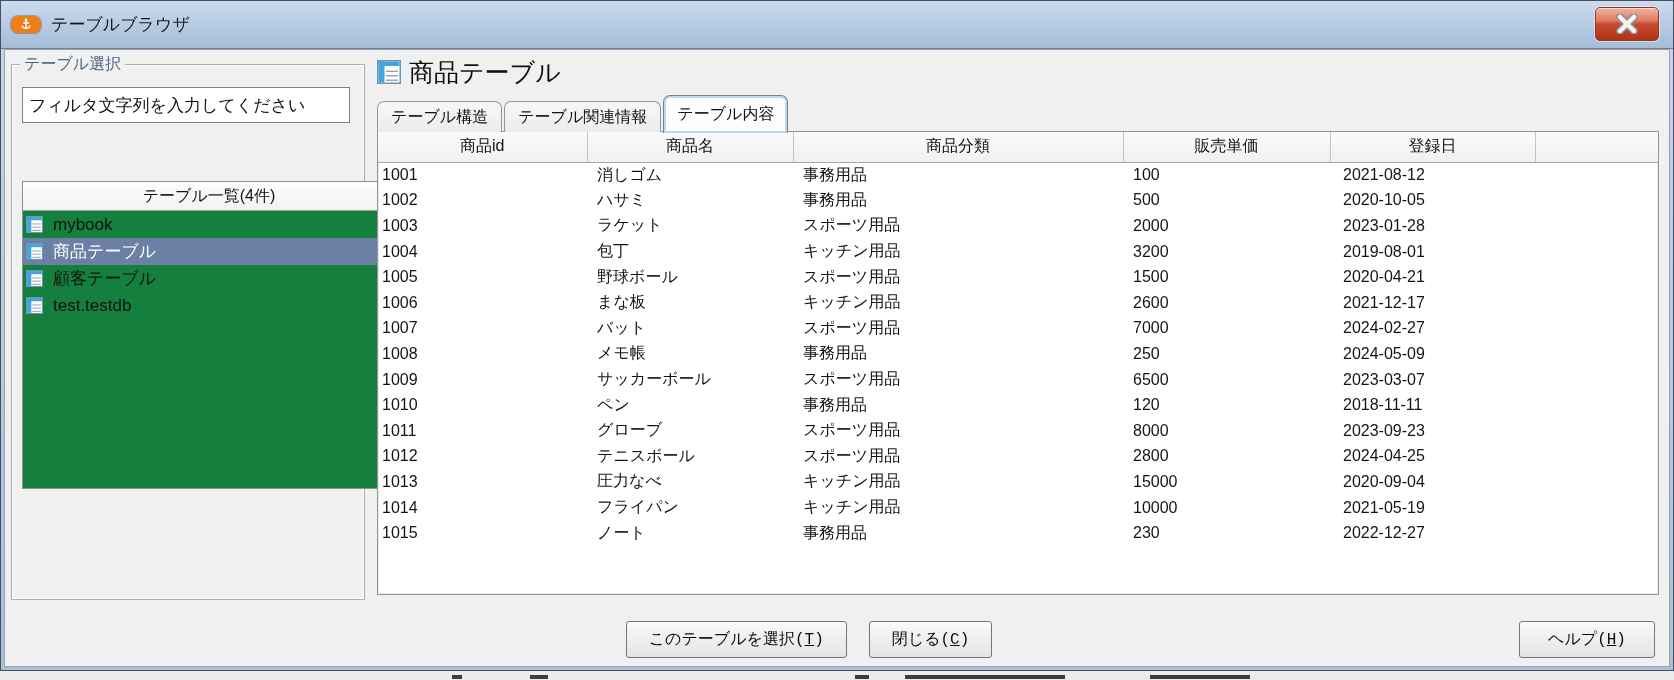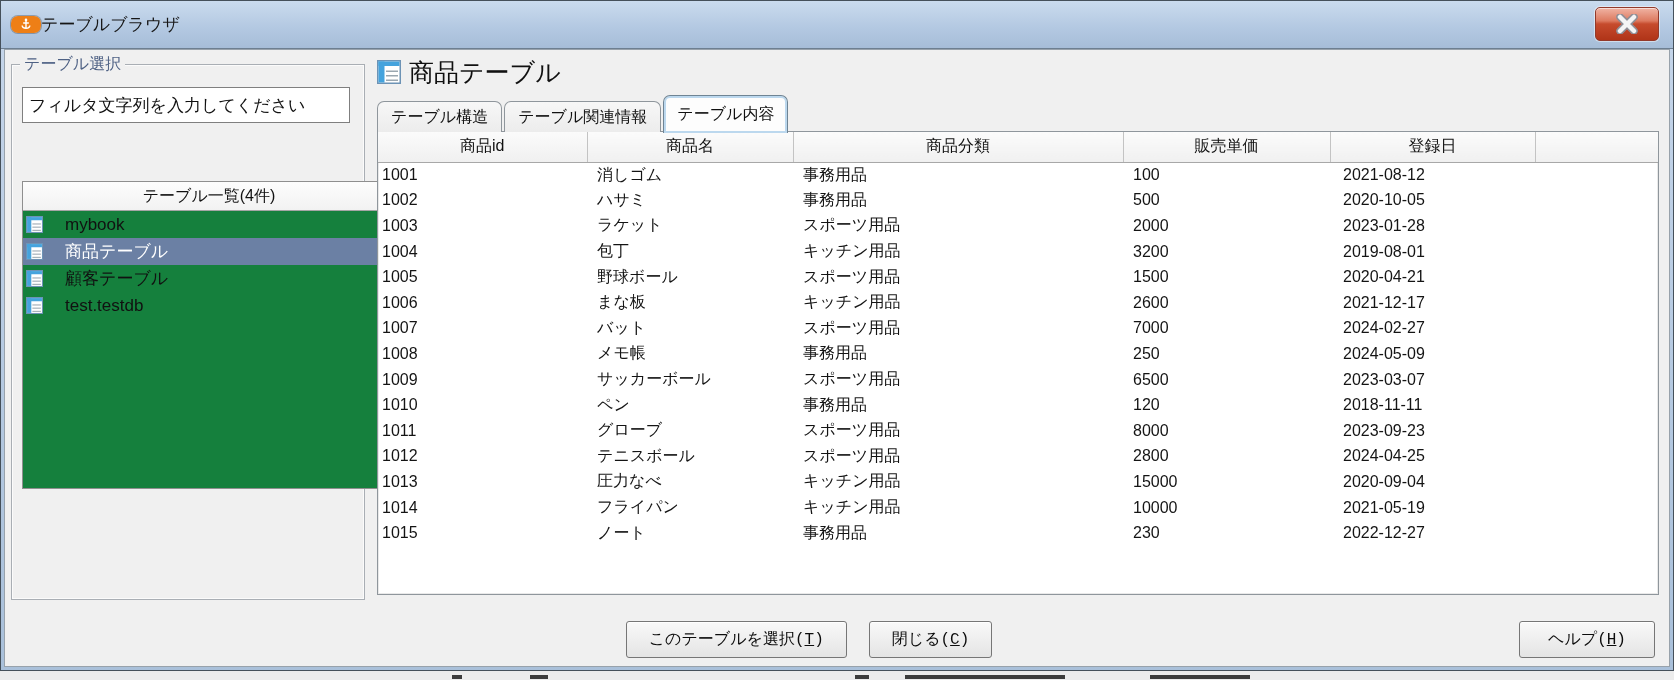--- a/index.html
+++ b/index.html
@@ -12,21 +12,21 @@
     border:1px solid #45505a;background:linear-gradient(#c6d6ea,#a9c0da);}
   .titlebar{position:absolute;left:0;top:0;right:0;height:48px;
     background:linear-gradient(#cadbee 0%,#b4c9e2 55%,#a6bdd8 100%);
     border-bottom:1px solid #6d7f91;display:flex;align-items:center;padding:0 10px;}
   .app-icon{width:30px;height:17px;border-radius:7px;overflow:hidden;flex:0 0 auto;
     box-shadow:0 0 0 1px rgba(0,0,0,.25);}
   .app-icon-top{height:17px;background:var(--icon_orange,#ee7f16);display:flex;
     align-items:center;justify-content:center;}
   .app-icon-bottom{height:14px;background:linear-gradient(#bdbdbd,#8d8d8d);
     color:#fff;font-size:10px;font-weight:bold;text-align:center;line-height:14px;}
-  .win-title{font-size:17px;color:#161616;}
+  .win-title{margin-left:10px;font-size:17px;color:#161616;}
   .close-btn{position:absolute;right:14px;top:6px;width:64px;height:34px;
     border-radius:5px;border:1px solid #93392a;cursor:default;
     background:linear-gradient(#f0b4a4 0%,#dd7a60 40%,#c64b2d 50%,#b03418 100%);
     box-shadow:inset 0 1px 0 rgba(255,255,255,.55),0 0 0 1px rgba(255,255,255,.45);
     display:flex;align-items:center;justify-content:center;}
 
   
   .client{position:absolute;left:3px;right:3px;top:48px;bottom:3px;
     background:#f0f0f0;border:1px solid #98a2ab;}
 
@@ -37,21 +37,21 @@
     color:#4e6184;font-size:16px;}
   .filter-input{position:absolute;left:10px;top:22px;width:328px;height:36px;
     border:1px solid #7f7f7f;background:#fff;font-size:17px;padding:0 6px;
     font-family:"Liberation Sans",sans-serif;color:#111;outline:none;}
   .listbox{position:absolute;left:10px;top:116px;width:374px;height:308px;
     border:1px solid #8f8f8f;background:#15803d;overflow:hidden;}
   .list-header{height:29px;background:linear-gradient(#fdfdfd,#f2f2f2);
     border-bottom:1px solid #a5a5a5;text-align:center;font-size:16px;color:#111;
     line-height:28px;}
   .list-item{height:27px;display:flex;align-items:center;padding-left:3px;
-    font-size:17px;color:#111;gap:22px;white-space:nowrap;}
+    font-size:17px;color:#111;gap:10px;white-space:nowrap;}
   .list-item.selected{background:var(--selection_blue,#6b80a4);color:#fff;}
   .tbl-ico{flex:0 0 auto;display:block;}
 
   
   .main-title{position:absolute;left:372px;top:6px;height:32px;display:flex;
     align-items:center;gap:8px;}
   .main-title-text{font-size:25px;color:#101010;}
   .tabbar{position:absolute;left:372px;top:44px;height:38px;display:flex;
     align-items:flex-end;z-index:2;}
   .tab{height:31px;padding:0 13px;margin-right:2px;font-size:16px;color:#111;

